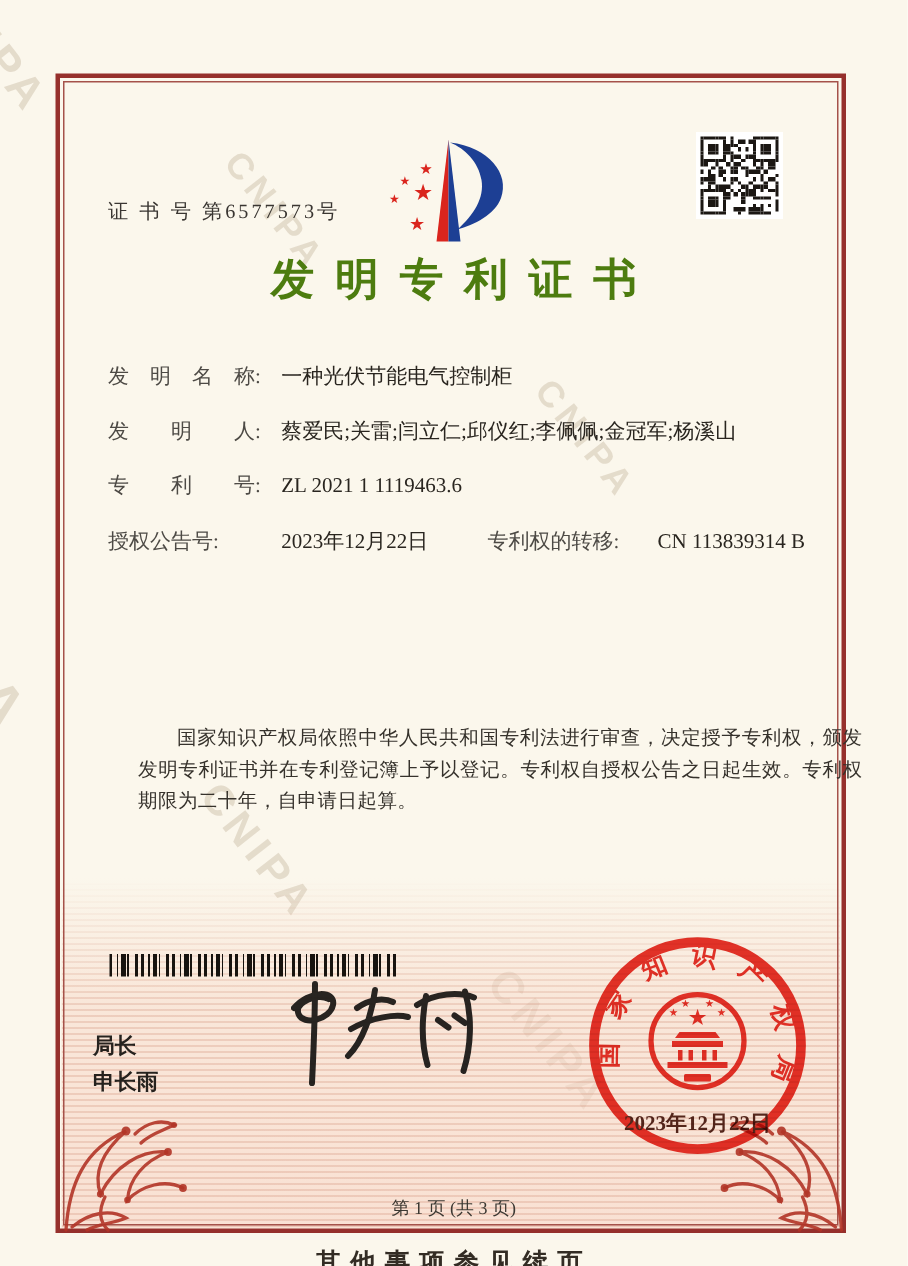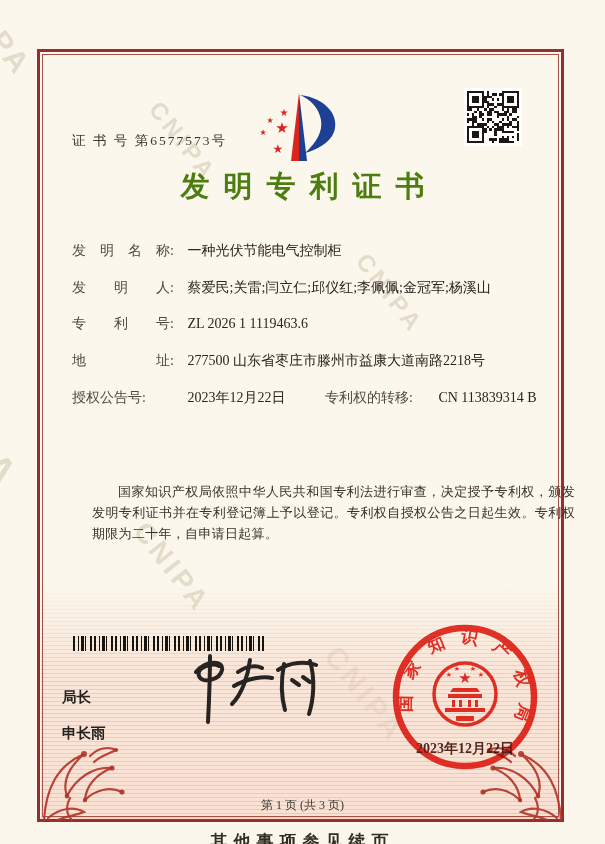--- a/index.html
+++ b/index.html
@@ -70,21 +70,21 @@
     background-image:repeating-linear-gradient(90deg,
       #17130f 0 2px, transparent 2px 5px,
       #17130f 5px 6px, transparent 6px 8px,
       #17130f 8px 11px, transparent 11px 12px,
       #17130f 12px 13px, transparent 13px 17px,
       #17130f 17px 19px, transparent 19px 21px);
   }
   .director-title{position:absolute; left:62px; top:688px; font-size:14.5px; font-weight:bold;
     font-family:Liberation Serif, serif; color:#26221e;}
   .director-name{position:absolute; left:62px; top:712px; font-size:14.5px; font-weight:bold;
-    font-family:"Liberation Sans","DejaVu Sans",sans-serif; color:#26221e;margin-top:12px;}
+    font-family:"Liberation Sans","DejaVu Sans",sans-serif; color:#26221e;}
   .signature{position:absolute; left:172px; top:650px;}
   .seal{position:absolute; left:390px; top:620px; mix-blend-mode:multiply;}
   .seal text{font-family:"Liberation Serif","DejaVu Serif",serif;}
   .corner{position:absolute; pointer-events:none;}
   .corner-left{left:40px; top:726px;}
   .corner-right{left:460px; top:726px; transform:scaleX(-1);}
   .page-info{position:absolute; left:0; top:797px; width:605px; text-align:center; font-size:12px; color:#3c3832;}
   .continuation{
     position:absolute; left:0; top:830px; width:605px; text-align:center;
     font-size:17px; font-weight:bold; letter-spacing:6px; color:#332c24;
@@ -608,25 +608,21 @@
     <div class="field-row">
       <span class="field-label">发　明　名　称:</span>
       <span class="field-value">一种光伏节能电气控制柜</span>
     </div>
     <div class="field-row">
       <span class="field-label">发　　明　　人:</span>
       <span class="field-value">蔡爱民;关雷;闫立仁;邱仪红;李佩佩;金冠军;杨溪山</span>
     </div>
     <div class="field-row">
       <span class="field-label">专　　利　　号:</span>
-      <span class="field-value">ZL 2026 1 1119463.6</span>
-    </div>
-    <div class="field-row">
-      <span class="field-label">地　　　　　址:</span>
-      <span class="field-value">277500 山东省枣庄市滕州市益康大道南路2218号</span>
+      <span class="field-value">ZL 2021 1 1119463.6</span>
     </div>
     <div class="field-row">
       <span class="field-label">授权公告号:</span>
       <span class="field-value">2023年12月22日</span>
       <span class="field-pair2">
         <span class="field-label" style="min-width:0">专利权的转移:</span>
         <span class="field-value" style="margin-left:22px">CN 113839314 B</span>
       </span>
     </div>
   </div>

